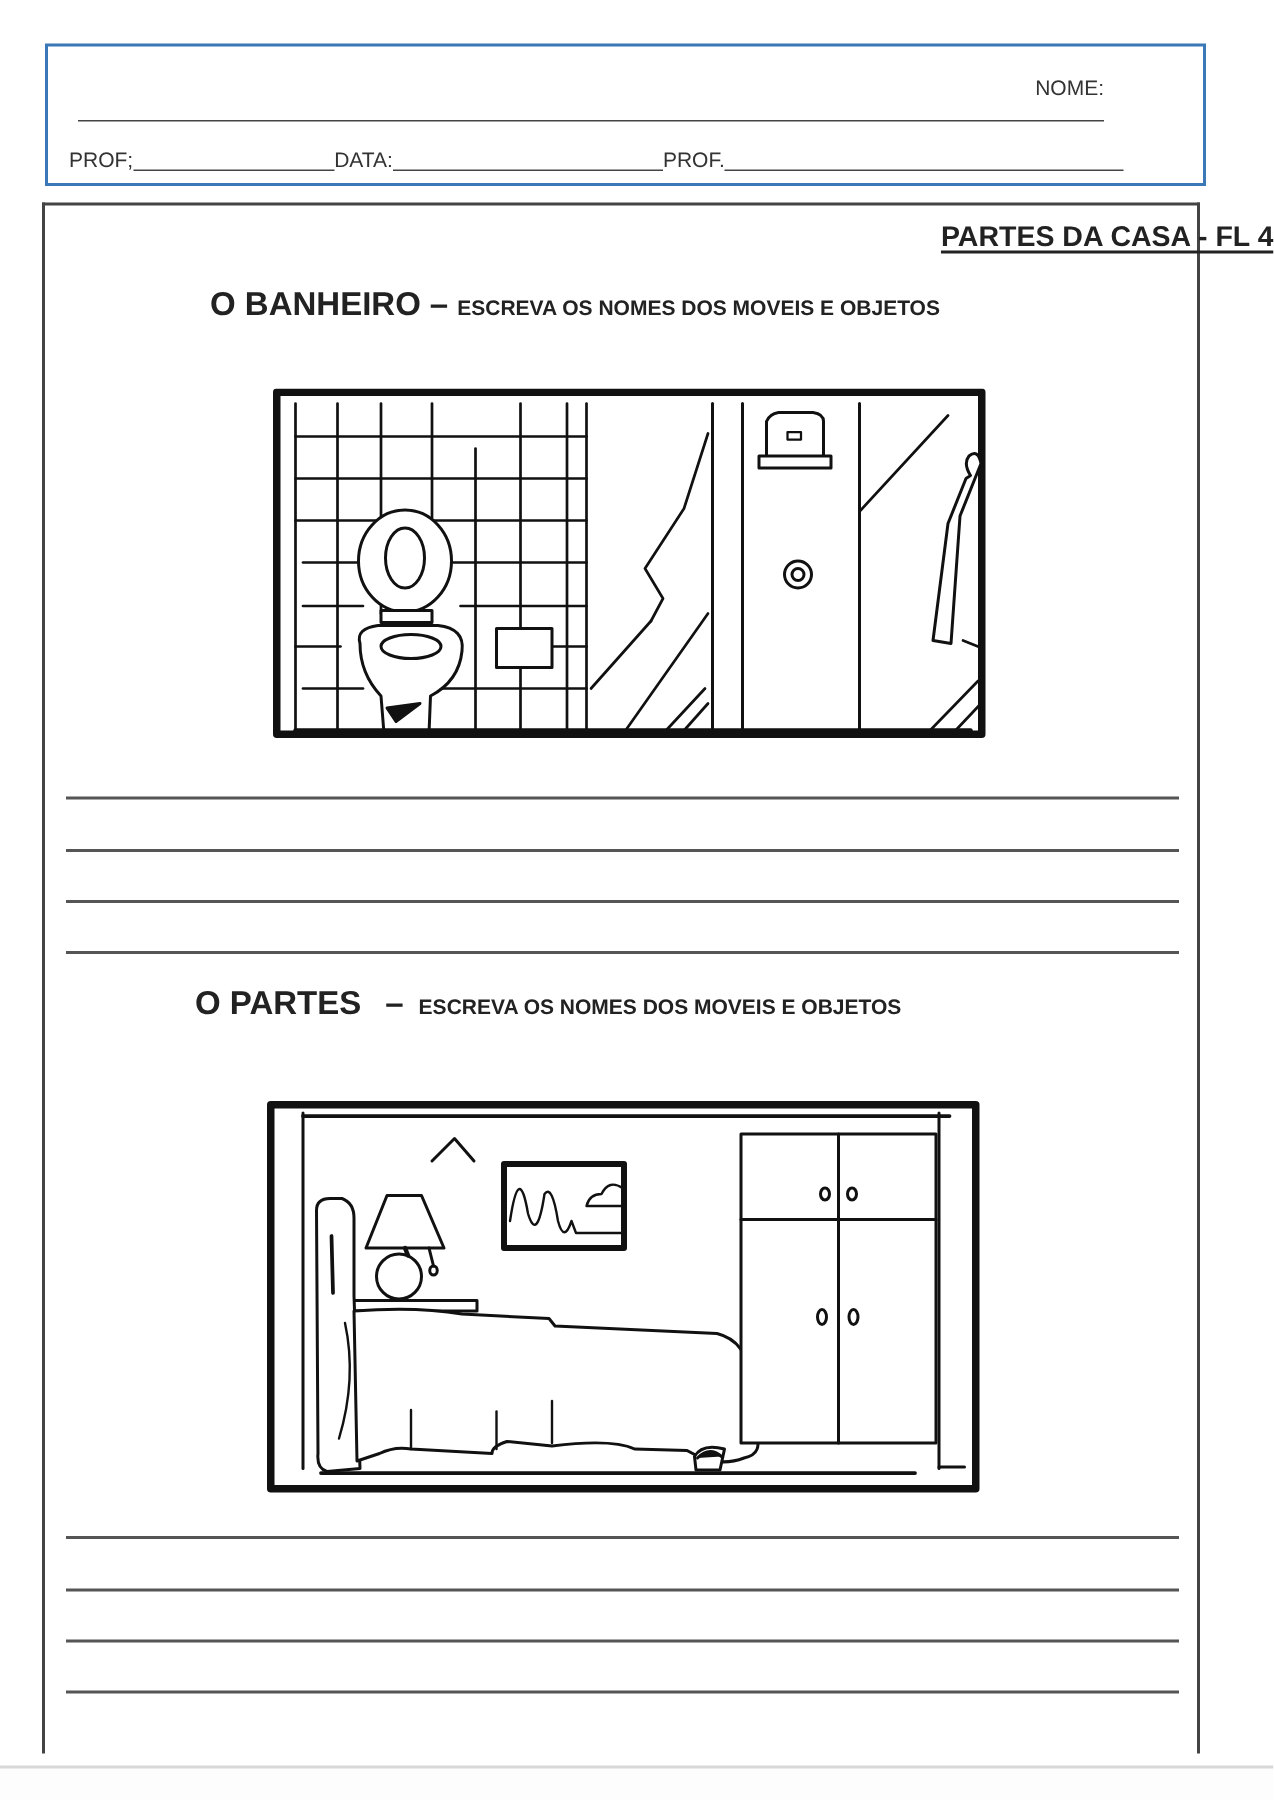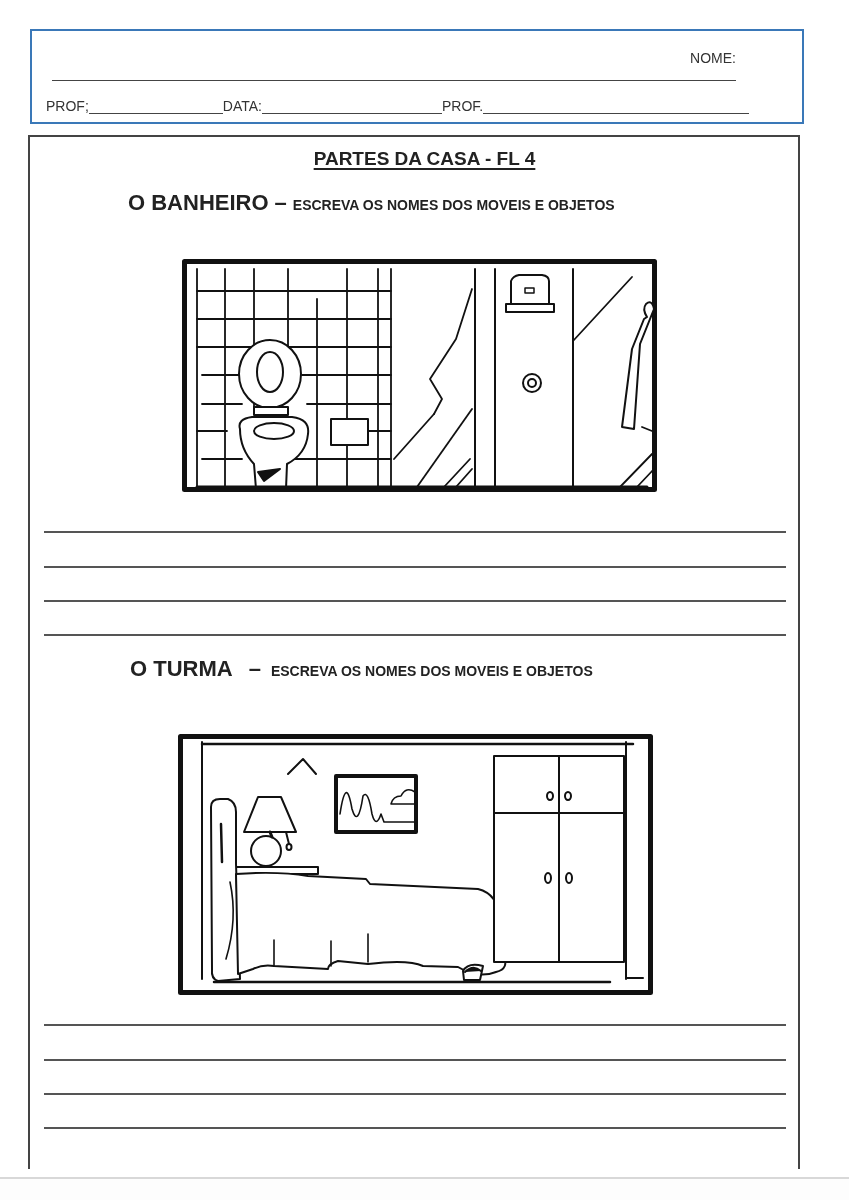--- a/index.html
+++ b/index.html
@@ -16,21 +16,21 @@
     position:absolute; left:30px; top:29px; width:770px; height:91px;
     border:2px solid #3a78b8; box-sizing:content-box;
   }
   .hdr-row { position:absolute; display:flex; align-items:flex-end; font-size:14px; color:#333; }
   .hdr-row .blank { border-bottom:1px solid #444; height:14px; }
   .main-frame {
     position:absolute; left:28px; top:135px; width:768px; height:1032px;
     border-left:2px solid #444; border-right:2px solid #444; border-top:2px solid #444;
   }
   .title {
-    position:absolute; left:0; width:849px; text-align:center; top:148px;
+    position:absolute; left:0; width:849px; text-align:right; top:148px;
   }
   .title span {
     font-weight:bold; font-size:19px; text-decoration:underline; color:#222;
     text-decoration-thickness:2px; text-underline-offset:3px;
   }
   .section-heading { position:absolute; display:flex; align-items:baseline; white-space:nowrap; color:#222; }
   .section-heading .big { font-weight:bold; font-size:22px; }
   .section-heading .dash { font-weight:bold; font-size:22px; margin:0 6px; }
   .section-heading .small { font-weight:bold; font-size:14px;text-align:center; }
   .illus { position:absolute; }
@@ -54,21 +54,21 @@
   <span>PROF.</span>
   <span class="blank" style="width:266px;"></span>
 </div>
 
 <div class="main-frame"></div>
 
 <div class="title">
   <span>PARTES DA CASA - FL 4</span>
 </div>
 
-<div class="section-heading" style="left:128px; top:190px;">
+<div class="section-heading" style="left:140px; top:190px;">
   <span class="big">O BANHEIRO</span>
   <span class="dash">–</span>
   <span class="small">ESCREVA OS NOMES DOS MOVEIS E OBJETOS</span>
 </div>
 
 <svg class="illus" style="left:182px; top:259px;" width="476" height="234" viewBox="0 0 476 234" fill="none" stroke="#111" stroke-width="2" stroke-linecap="round" stroke-linejoin="round">
   <rect x="2.5" y="2.5" width="470" height="228" stroke-width="5"></rect>
 
   <g stroke-width="1.8">
     <line x1="15" y1="10" x2="15" y2="228"></line>
@@ -129,21 +129,21 @@
 </svg>
 
 <div>
   <div class="write-line" style="top:531px;"></div>
   <div class="write-line" style="top:566px;"></div>
   <div class="write-line" style="top:600px;"></div>
   <div class="write-line" style="top:634px;"></div>
 </div>
 
 <div class="section-heading" style="left:130px; top:656px;">
-  <span class="big">O TURMA</span>
+  <span class="big">O PARTES</span>
   <span class="dash" style="margin:0 10px 0 16px;">–</span>
   <span class="small">ESCREVA OS NOMES DOS MOVEIS E OBJETOS</span>
 </div>
 
 <svg class="illus" style="left:178px; top:734px;" width="476" height="262" viewBox="0 0 476 262" fill="none" stroke="#111" stroke-width="2" stroke-linecap="round" stroke-linejoin="round">
   <rect x="2.5" y="2.5" width="470" height="256" stroke-width="5"></rect>
 
   <line x1="24" y1="8" x2="24" y2="245"></line>
   <line x1="24" y1="10" x2="455" y2="10" stroke-width="2.5"></line>
   <line x1="448" y1="8" x2="448" y2="245"></line>

